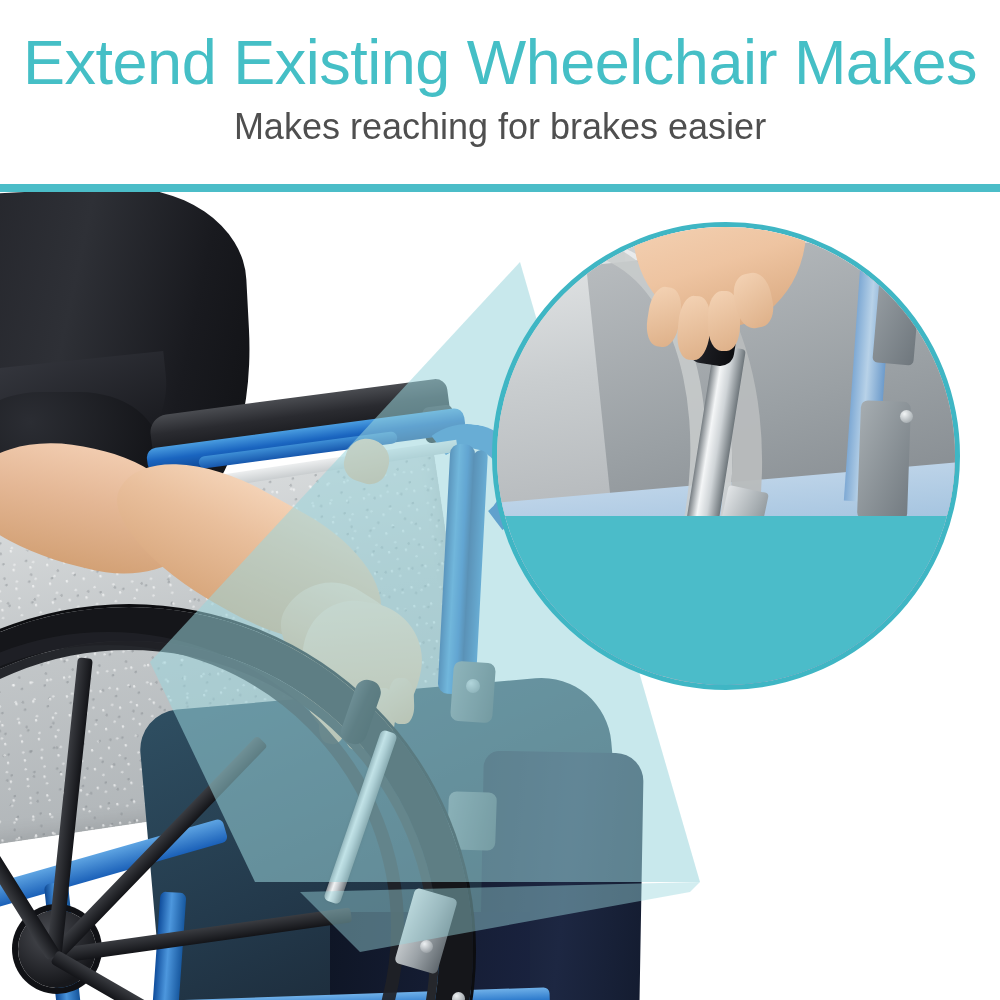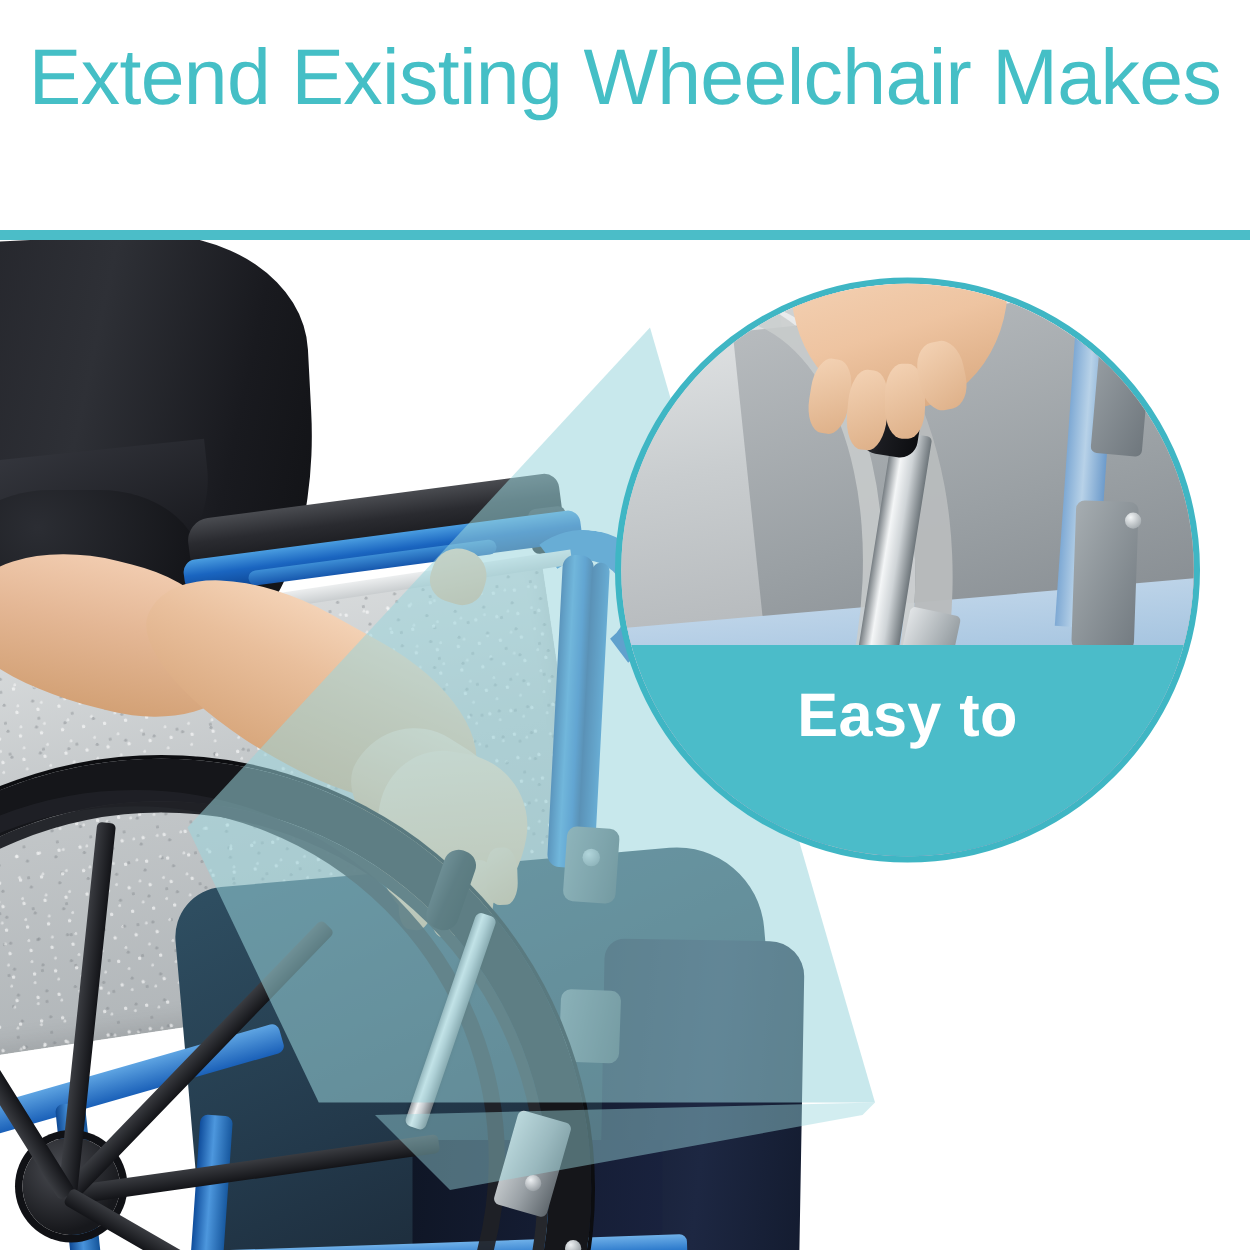--- a/index.html
+++ b/index.html
@@ -389,20 +389,21 @@
   }
   .cap2{top:374px;}
 </style>
 </head>
 <body>
 
 <div class="page">
 
   <div class="header">
     <div class="title">Extend Existing Wheelchair Makes</div>
+    <div class="subtitle">Makes reaching for brakes easier</div>
   </div>
   <div class="divider"></div>
 
   <div class="stage">
 
     <div class="shirt"></div>
     <div class="shirt-sleeve"></div>
     <div class="shirt-shadow"></div>
 
     <div class="armrest"></div>
@@ -479,17 +480,16 @@
       <div class="ci-clamp"></div>
       <div class="ci-rod"></div>
       <div class="ci-grip"></div>
       <div class="ci-hand"></div>
       <div class="ci-fin ci-fin1"></div>
       <div class="ci-fin ci-fin2"></div>
       <div class="ci-fin ci-fin3"></div>
       <div class="ci-fin ci-thumb"></div>
 
       <div class="ci-band"></div>
-      <div class="caption">Easy to</div>
     </div>
 
   </div>
 </div>
 
 </body></html>

